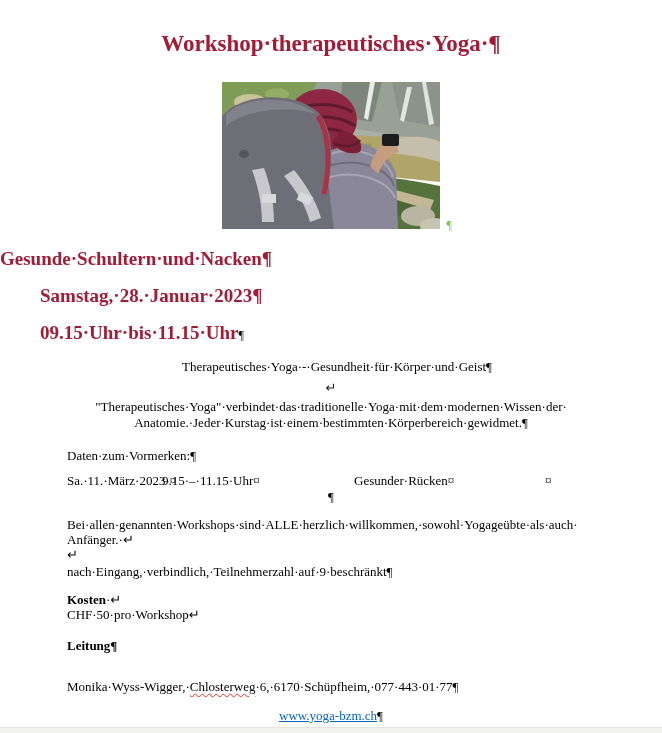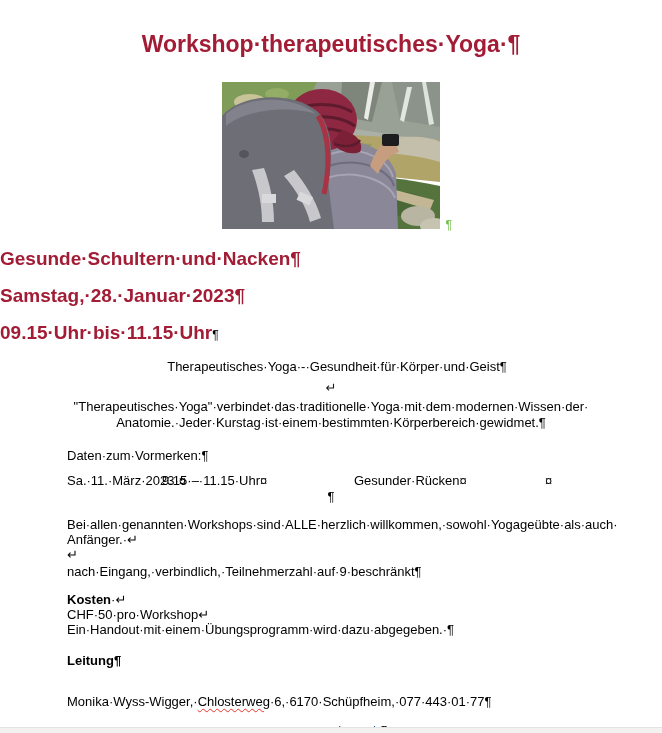--- a/index.html
+++ b/index.html
@@ -1,37 +1,37 @@
 <!DOCTYPE html>
 <html><head>
 <meta charset="utf-8">
 <style>
   * { margin:0; padding:0; box-sizing:border-box; }
   html,body { background:#ffffff; }
   .page {
     width:662px; height:733px;
     background:#ffffff;
-    font-family:Liberation Sans, sans-serif;
+    font-family:Liberation Serif, serif;
     font-size:13px; line-height:15px; color:#000;
     position:relative; overflow:hidden;
   }
   .doc-title {
     margin-top:30px; text-align:center;
     color:#A21C35; font-weight:bold;
     font-size:23px; line-height:28px;
   }
   .photo-wrap { width:218px; margin:24px auto 0; position:relative; }
   .photo-wrap svg { display:block; }
   .green-mark {
     position:absolute; right:-12px; bottom:-2px;
     color:#74BE4C; font-size:12px; line-height:12px;
   }
   .red-h { text-align:left; color:#A21C35; font-weight:bold; font-size:19px; line-height:20px; }
   .red-h.first { margin-top:20px; }
-  .red-h.mid   { margin-top:17px; }
+  .red-h.mid   { margin-top:17px;padding-left:40px; }
   .small-black-mark { color:#000; font-weight:normal; font-size:12px; }
   .center { text-align:center; }
   .intro-line { margin-top:14px;padding-left:12px; }
   .break-line { margin-top:6px; color:#1a1a1a; }
   .quote { margin-top:4px; line-height:16px; }
   .left-block { padding-left:67px; padding-right:40px; }
   .dates-label { margin-top:17px; }
   .dates-row { margin-top:10px; display:flex; }
   .dates-row .c1 { width:95px; }
   .dates-row .c2 { width:192px; }
@@ -151,21 +151,20 @@
     <span class="lone-break">↵</span>
   </div>
 
   <div class="left-block anmeldung">
     <div>nach·Eingang,·verbindlich,·Teilnehmerzahl·auf·9·beschränkt¶</div>
   </div>
 
   <div class="left-block kosten">
     <div class="sec-label"><span>Kosten</span><span class="mark">·↵</span></div>
     <div>CHF·50·pro·Workshop↵</div>
-    <div>Ein·Handout·mit·einem·Übungsprogramm·wird·dazu·abgegeben.·¶</div>
   </div>
 
   <div class="left-block leitung-label">Leitung¶</div>
 
   <div class="left-block contact">
     <span>Monika·Wyss-Wigger,·</span><span class="misspelled">Chlosterweg</span><span>·6,·6170·Schüpfheim,·077·443·01·77¶</span>
   </div>
 
   <div class="link-line">
     <a class="doc-link">www.yoga-bzm.ch</a><span>¶</span>

